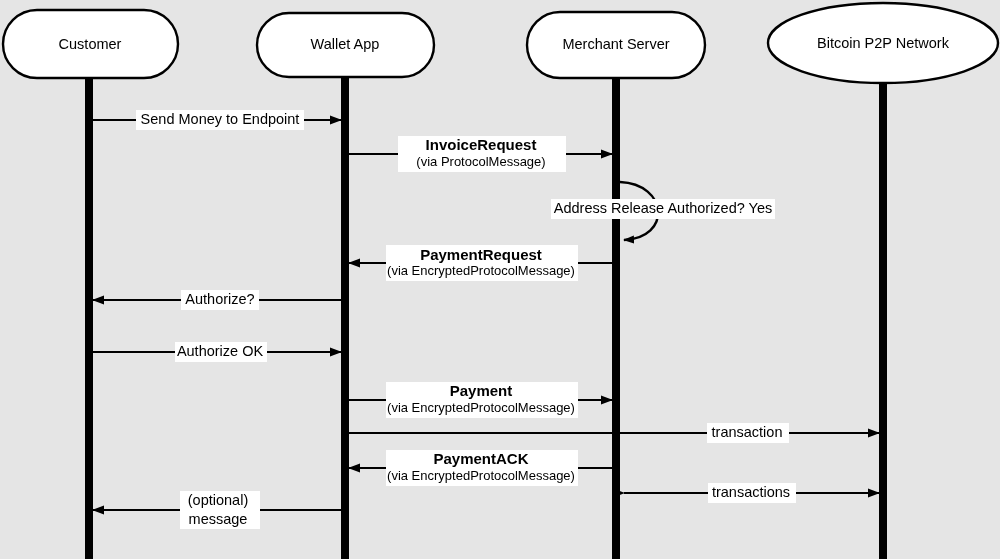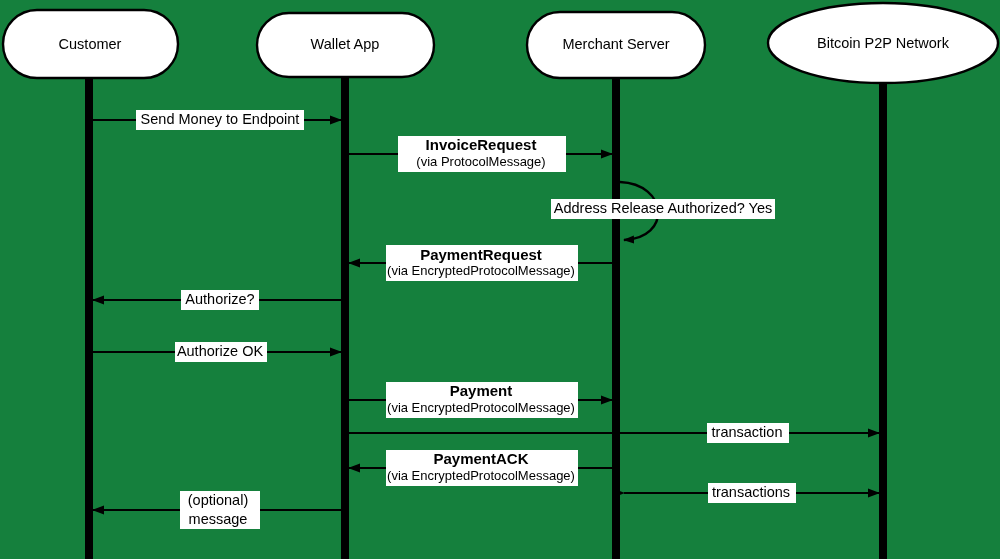--- a/index.html
+++ b/index.html
@@ -10,21 +10,21 @@
   body {
     width: 1000px;
     height: 559px;
     overflow: hidden;
     font-family: "Liberation Sans", sans-serif;
   }
   #diagram-root {
     position: relative;
     width: 1000px;
     height: 559px;
-    background: #15803d;
+    background: #e5e5e5;
   }
   svg#seq-svg {
     display: block;
     width: 1000px;
     height: 559px;
   }
   .participant-shape {
     fill: #ffffff;
     stroke: #000000;
     stroke-width: 2.4;

